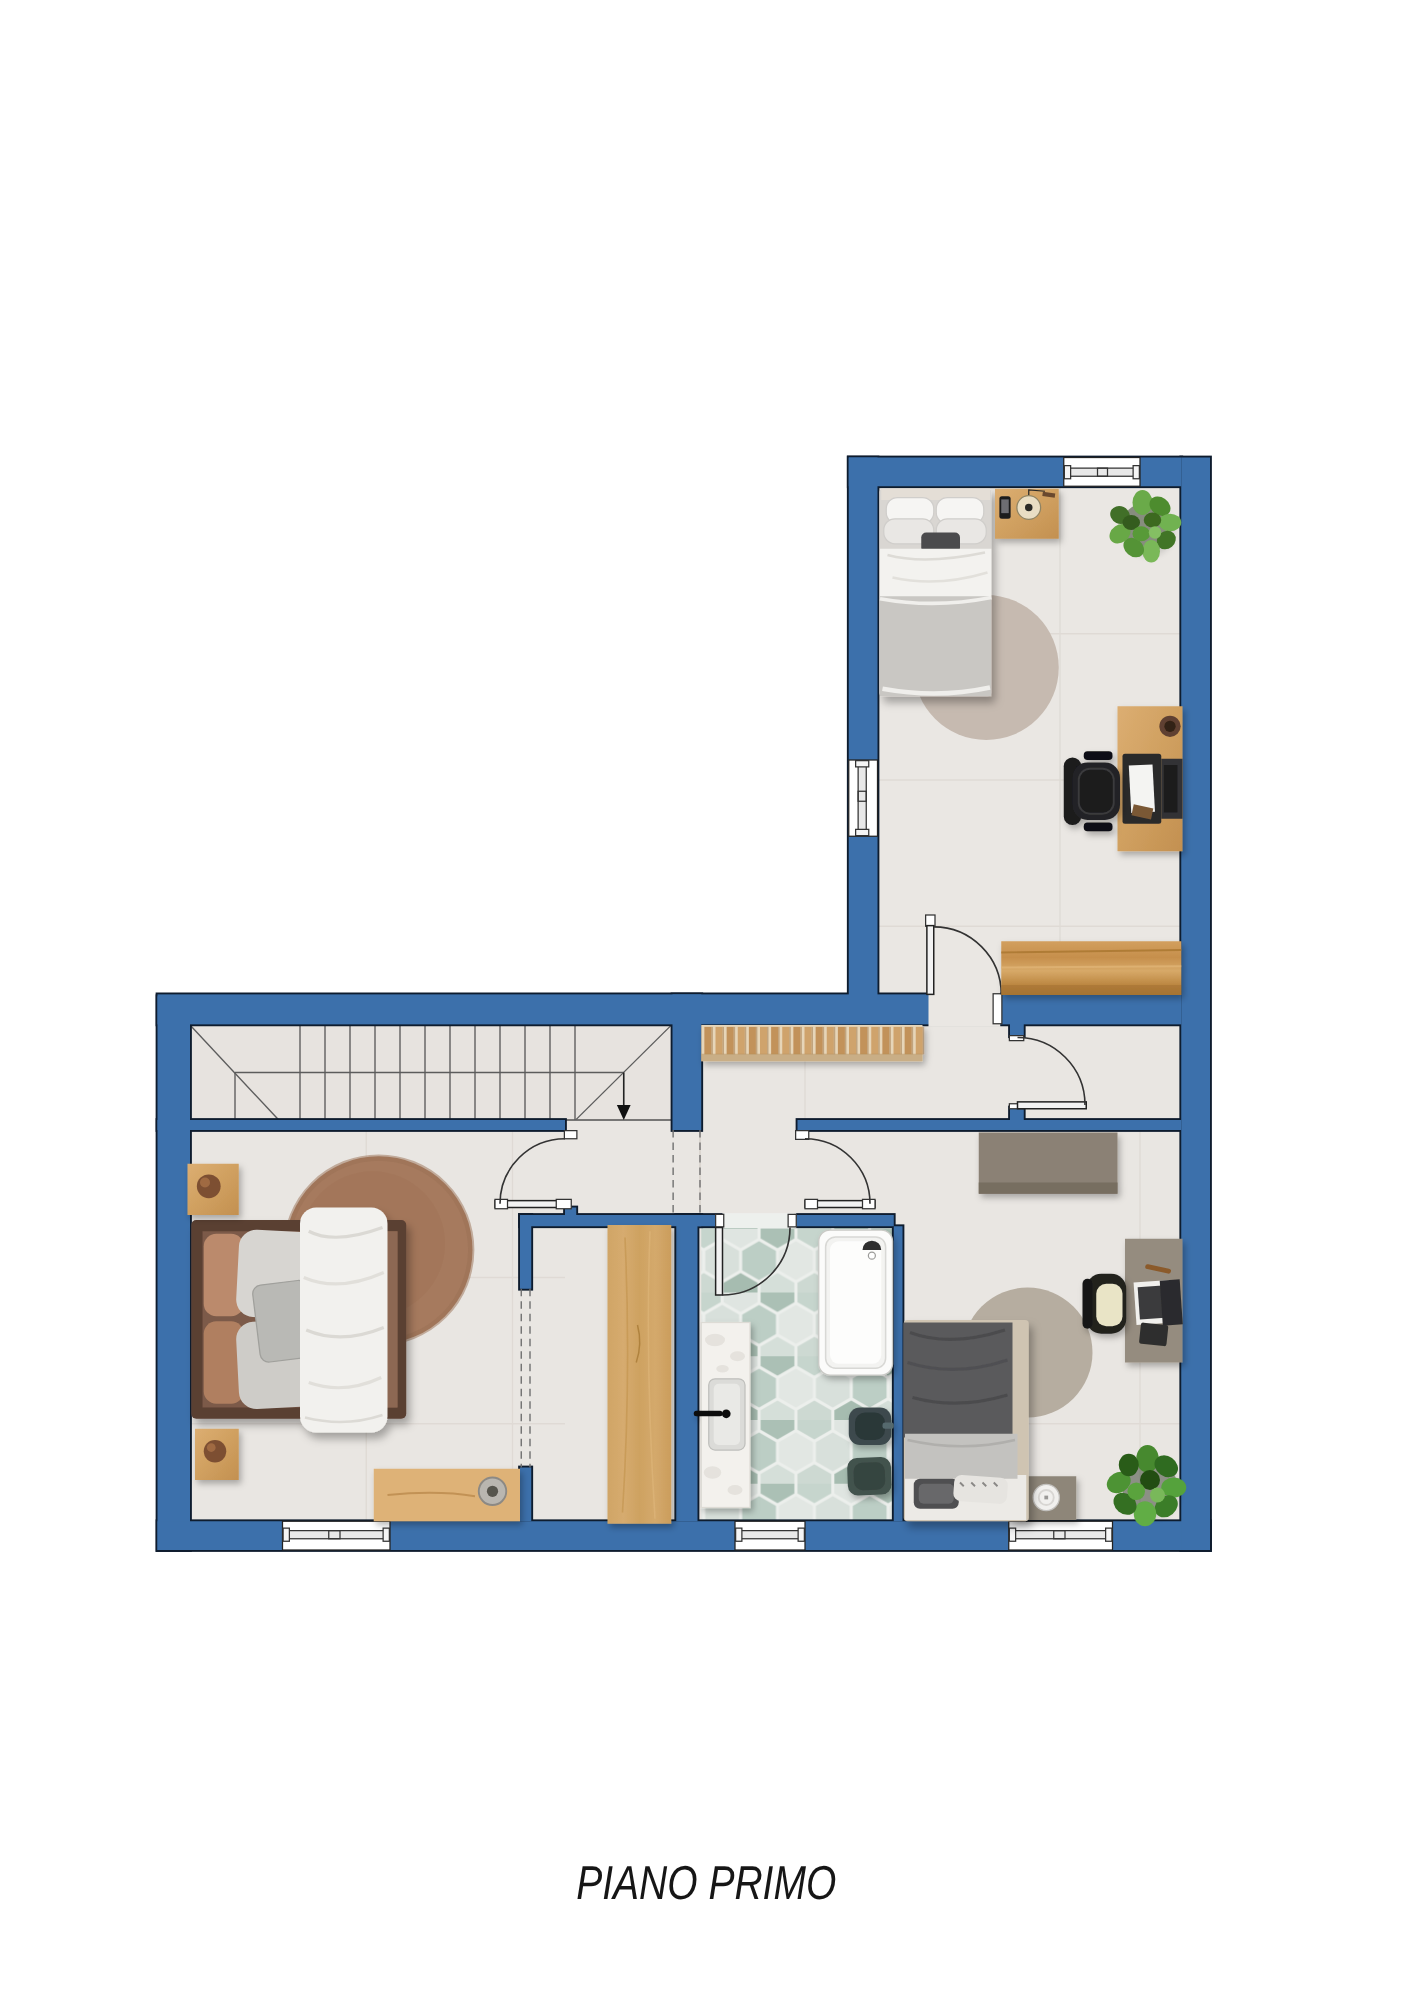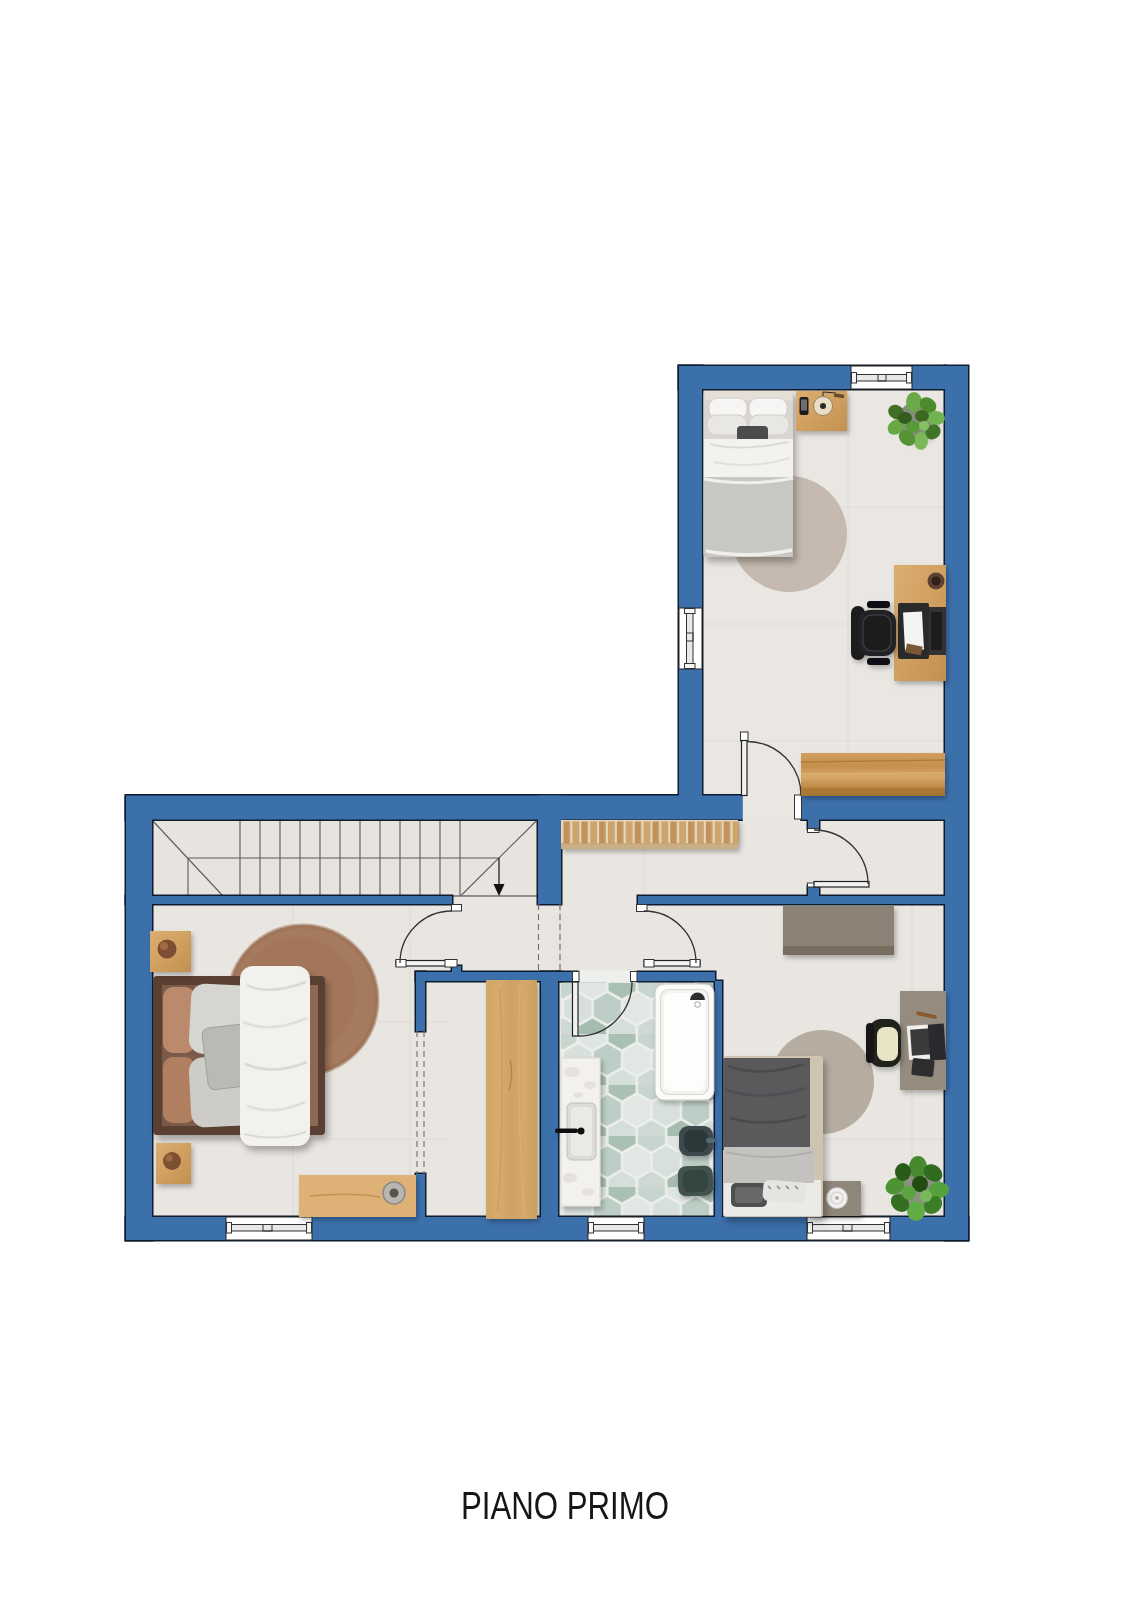--- a/index.html
+++ b/index.html
@@ -1,16 +1,16 @@
 <!DOCTYPE html>
 <html><head>
 <meta charset="utf-8">
 <style>
   html,body{margin:0;padding:0;background:#ffffff;}
-  .page{position:relative;width:1131px;height:1600px;background:#e5e5e5;font-family:"Liberation Sans", sans-serif;}
+  .page{position:relative;width:1131px;height:1600px;background:#e5e5e5;font-family:"Liberation Sans", sans-serif;font-style:italic;}
   svg{display:block;}
 </style>
 </head>
 <body>
 <div class="page">
 <svg width="1131" height="1600" viewBox="0 0 1131 1600" xmlns="http://www.w3.org/2000/svg">
 <defs>
   <filter id="sh" x="-40%" y="-40%" width="180%" height="180%">
     <feDropShadow dx="3" dy="5" stdDeviation="3.5" flood-color="#000000" flood-opacity="0.3"></feDropShadow>
   </filter>

